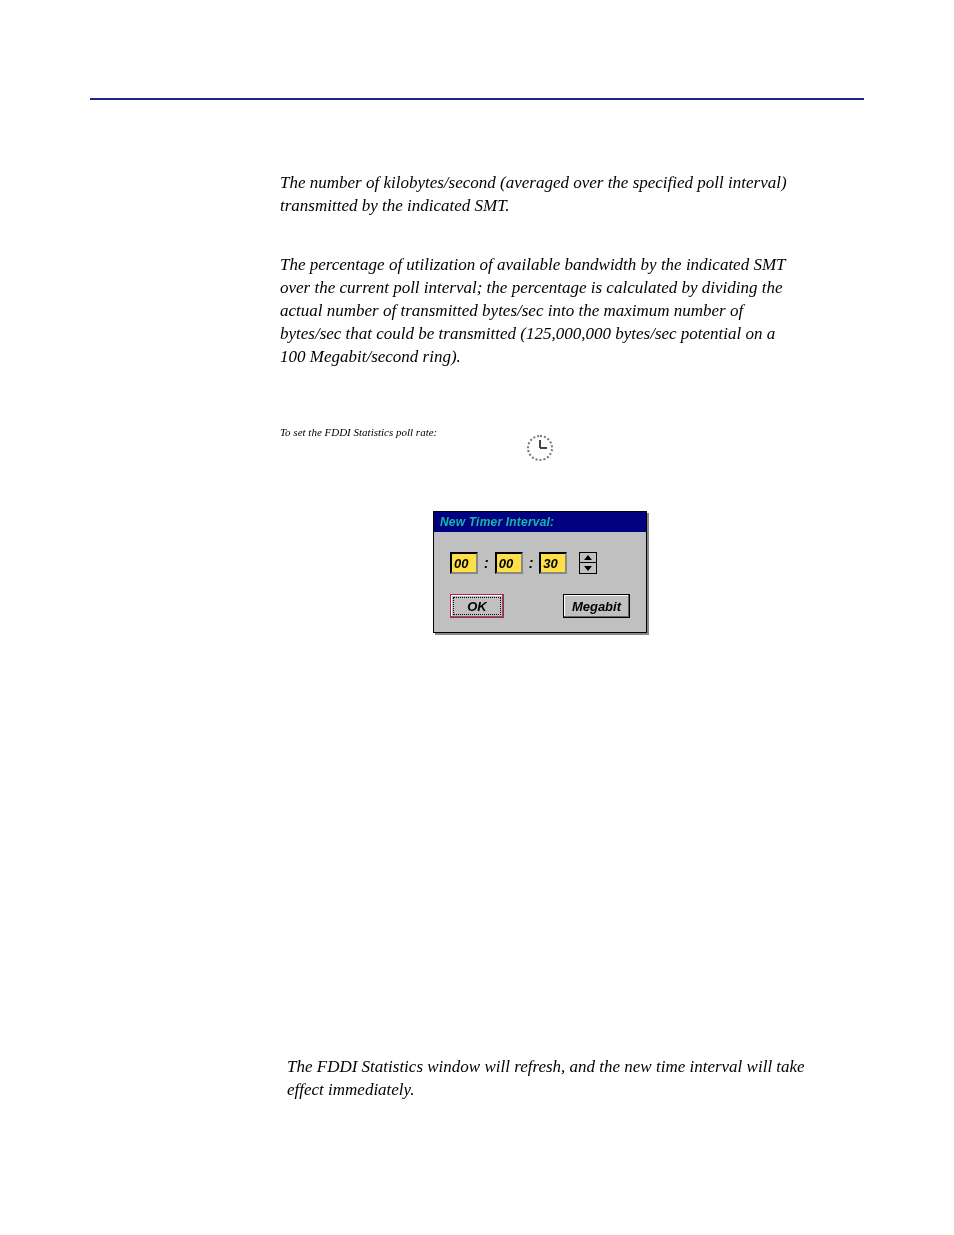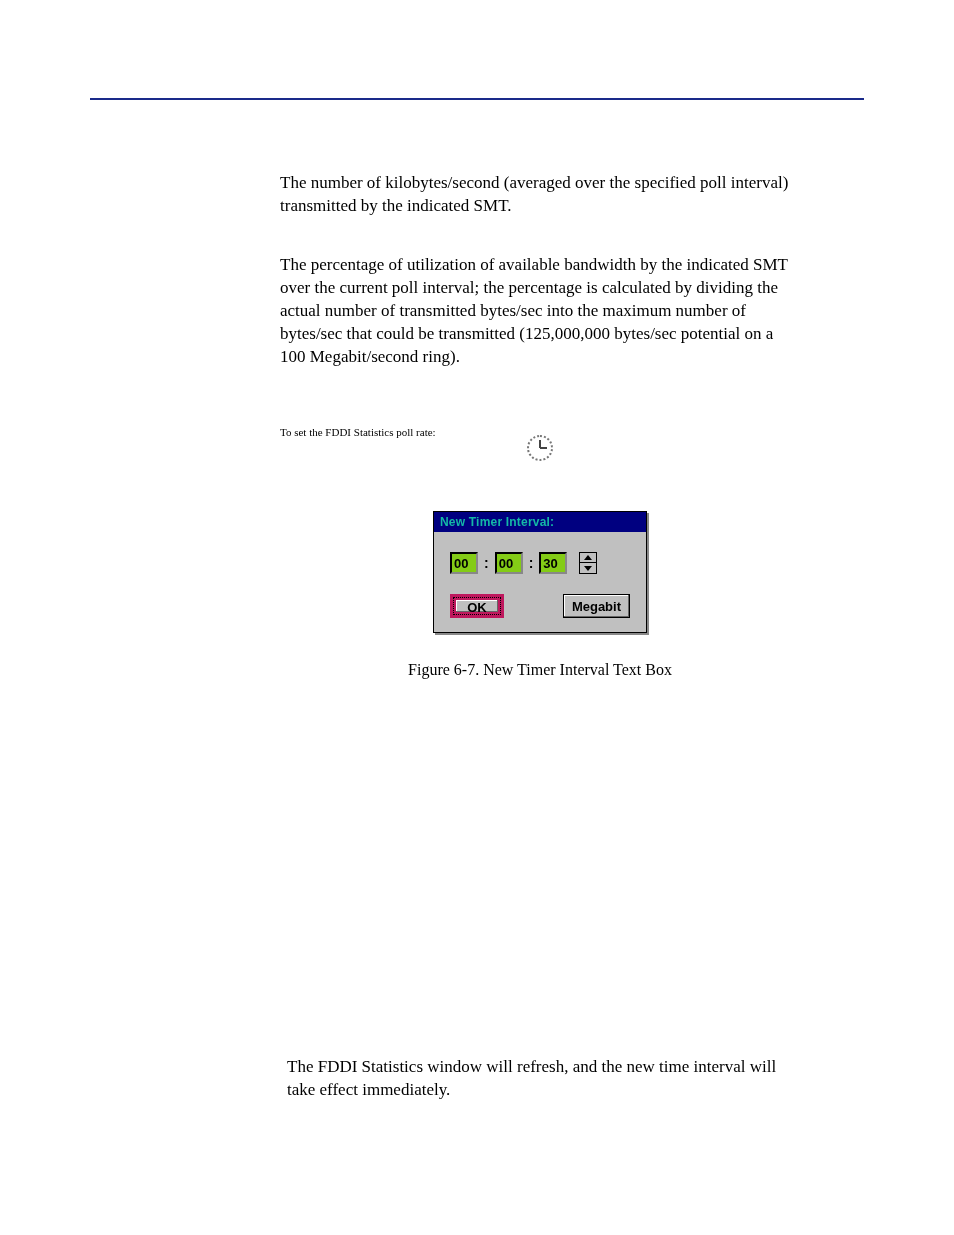--- a/index.html
+++ b/index.html
@@ -1,44 +1,44 @@
 <!DOCTYPE html>
 <html><head>
 <meta charset="utf-8">
 <style>
-  * { box-sizing: border-box; margin: 0; padding: 0; }
+  * { box-sizing: border-box; margin: 0; padding: 0; font-style: italic; }
   html, body { width: 954px; height: 1235px; background: #ffffff; font-family: "Palatino Linotype", "Book Antiqua", Palatino, Georgia, serif; color: #000; }
   .page { position: relative; width: 954px; height: 1235px; }
   .rule { position: absolute; left: 90px; right: 90px; top: 98px; height: 0; border-top: 2px solid #1a2a8a; }
   .content { position: absolute; left: 280px; top: 172px; width: 520px; }
   .para { font-size: 17px; line-height: 1.35; margin-bottom: 36px; }
   .para + .para { margin-top: 0; }
   .gap-big { height: 20px; }
   .instr { font-size: 11px; line-height: 1.35; }
   .clock-row { text-align: center; margin-top: -4px; }
   .clock { display: inline-block; width: 26px; height: 26px; border: 2px dotted #777; border-radius: 50%; position: relative; background: #fff; }
   .clock::before, .clock::after { content: ""; position: absolute; background: #444; }
   .clock::before { left: 50%; top: 50%; width: 2px; height: 8px; transform: translate(-50%,-100%); }
   .clock::after  { left: 50%; top: 50%; width: 7px; height: 2px; transform: translate(0,-50%); }
   .dialog-wrap { display: flex; justify-content: center; margin-top: 46px; }
   .dialog { width: 214px; border: 1px solid #000; box-shadow: 2px 2px 0 #888; background: #c0c0c0; font-family: "MS Sans Serif", Tahoma, Arial, sans-serif; }
   .titlebar { background: #000080; color: #14b8a6; font-weight: bold; font-size: 12px; padding: 3px 6px; letter-spacing: 0.2px; }
   .dlg-body { padding: 20px 16px 14px 16px; }
   .time-row { display: flex; align-items: center; gap: 6px; }
-  .tf { width: 28px; height: 22px; border: 2px solid #000; border-top-color:#000; border-left-color:#000; border-right-color:#888; border-bottom-color:#888; background:#84cc16; font-weight:bold; font-size:13px; text-align:left; padding:1px 2px; font-family: "MS Sans Serif", Tahoma, Arial, sans-serif; }
+  .tf { width: 28px; height: 22px; border: 2px solid #000; border-top-color:#000; border-left-color:#000; border-right-color:#888; border-bottom-color:#888; background:#fde047; font-weight:bold; font-size:13px; text-align:left; padding:1px 2px; font-family: "MS Sans Serif", Tahoma, Arial, sans-serif; }
   .colon { font-weight: bold; font-size: 14px; }
   .spinner { display:flex; flex-direction:column; margin-left: 6px; }
   .spin-btn { width: 18px; height: 11px; border:1px solid #000; background:#c0c0c0; display:flex; align-items:center; justify-content:center; }
   .spin-btn + .spin-btn { border-top: none; }
   .tri-up, .tri-down { width:0; height:0; border-left:4px solid transparent; border-right:4px solid transparent; }
   .tri-up { border-bottom:5px solid #000; }
   .tri-down { border-top:5px solid #000; }
   .btn-row { display:flex; justify-content: space-between; margin-top: 20px; }
   .btn { min-width: 54px; height: 24px; border:1px solid #000; background:#c0c0c0; font-weight:bold; font-size:13px; font-family: "MS Sans Serif", Tahoma, Arial, sans-serif; padding: 0 8px; box-shadow: inset -1px -1px 0 #666, inset 1px 1px 0 #fff; }
-  .btn.default { border:6px solid #be185d; outline: 1px dotted #000; outline-offset: -4px; }
+  .btn.default { border:1px solid #be185d; outline: 1px dotted #000; outline-offset: -4px; }
   .caption { text-align:center; font-size:16px; margin-top: 28px; }
   .lower { position:absolute; left:287px; top: 1056px; width:520px; }
   .lower .para { margin-bottom: 0; }
 </style>
 </head>
 <body>
 
 <div class="page">
   <div class="rule"></div>
 
@@ -73,19 +73,18 @@
             </div>
           </div>
           <div class="btn-row">
             <button class="btn default">OK</button>
             <button class="btn">Megabit</button>
           </div>
         </div>
       </div>
     </div>
 
-    <p class="caption">Figure 6-7.  New Timer Interval Text Box</p>
   </div>
 
   <div class="lower">
     <p class="para">The FDDI Statistics window will refresh, and the new time interval will take effect immediately.</p>
   </div>
 </div>
 
 </body></html>

